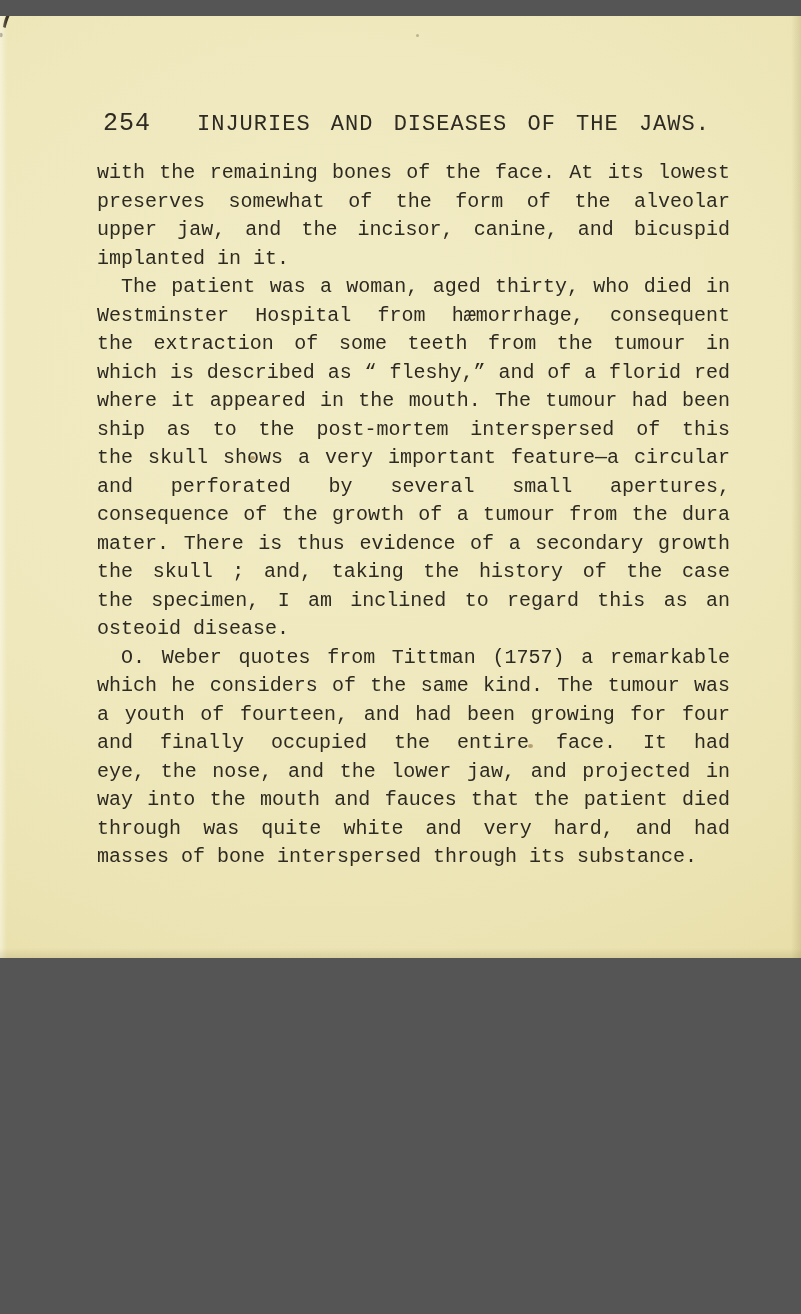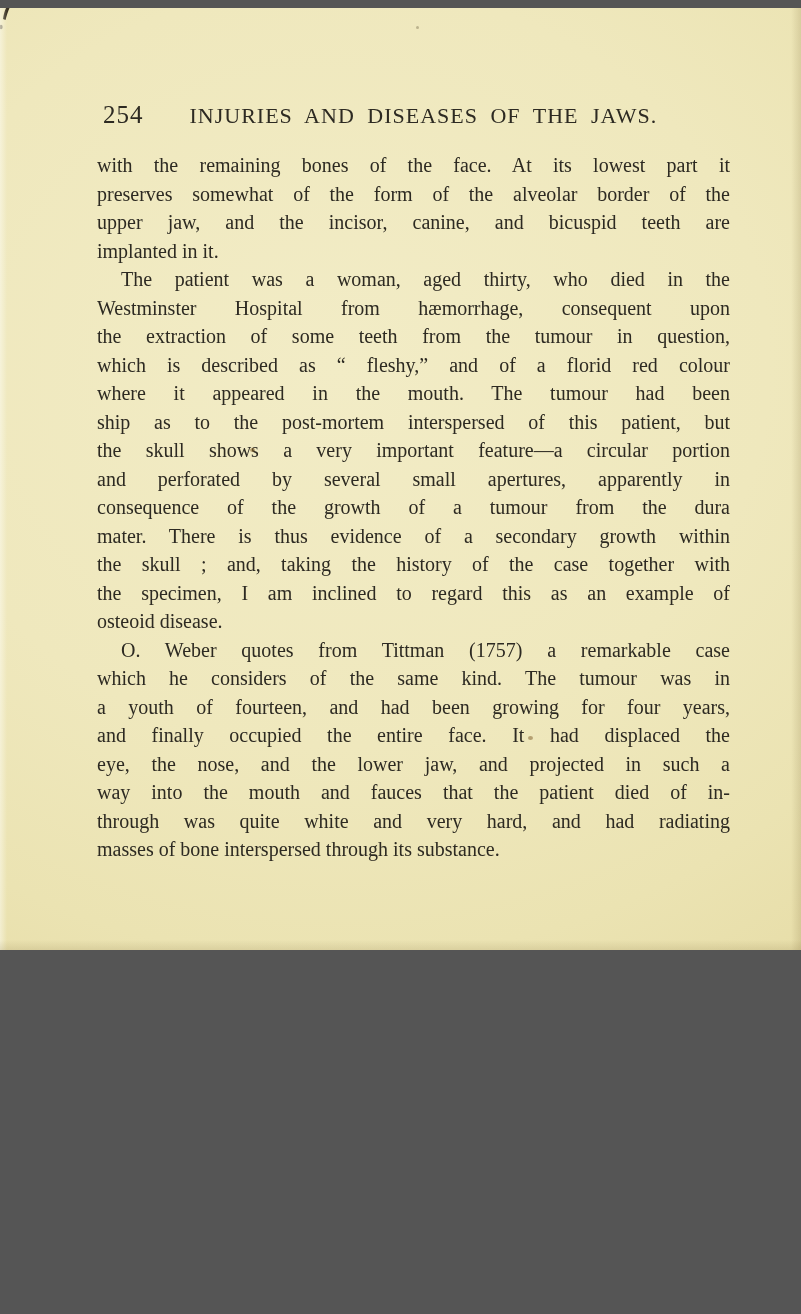--- a/index.html
+++ b/index.html
@@ -1,25 +1,25 @@
 <!DOCTYPE html>
 <html><head>
 <meta charset="utf-8">
 <style>
   html, body { margin: 0; padding: 0; background: #555; }
   .page {
     position: relative;
     width: 801px;
     height: 942px;
-    margin: 8px auto;
+    margin: 16px auto;
     overflow: hidden;
     background:
       radial-gradient(ellipse 120% 90% at 42% 38%,
         #f2ecc6 0%, #efe8bd 45%, #ebe3b2 70%, #e6dca6 90%, #e0d59c 100%);
-    font-family: Liberation Serif, serif;
+    font-family: Liberation Mono, monospace;
     color: #2d2a22;
   }
   
   .edge-left {
     position: absolute; left: 0; top: 0; bottom: 0; width: 7px;
     background: linear-gradient(90deg, rgba(255,255,250,0.45), rgba(255,255,250,0));
     pointer-events: none;
   }
   .edge-right {
     position: absolute; right: 0; top: 0; bottom: 0; width: 10px;

